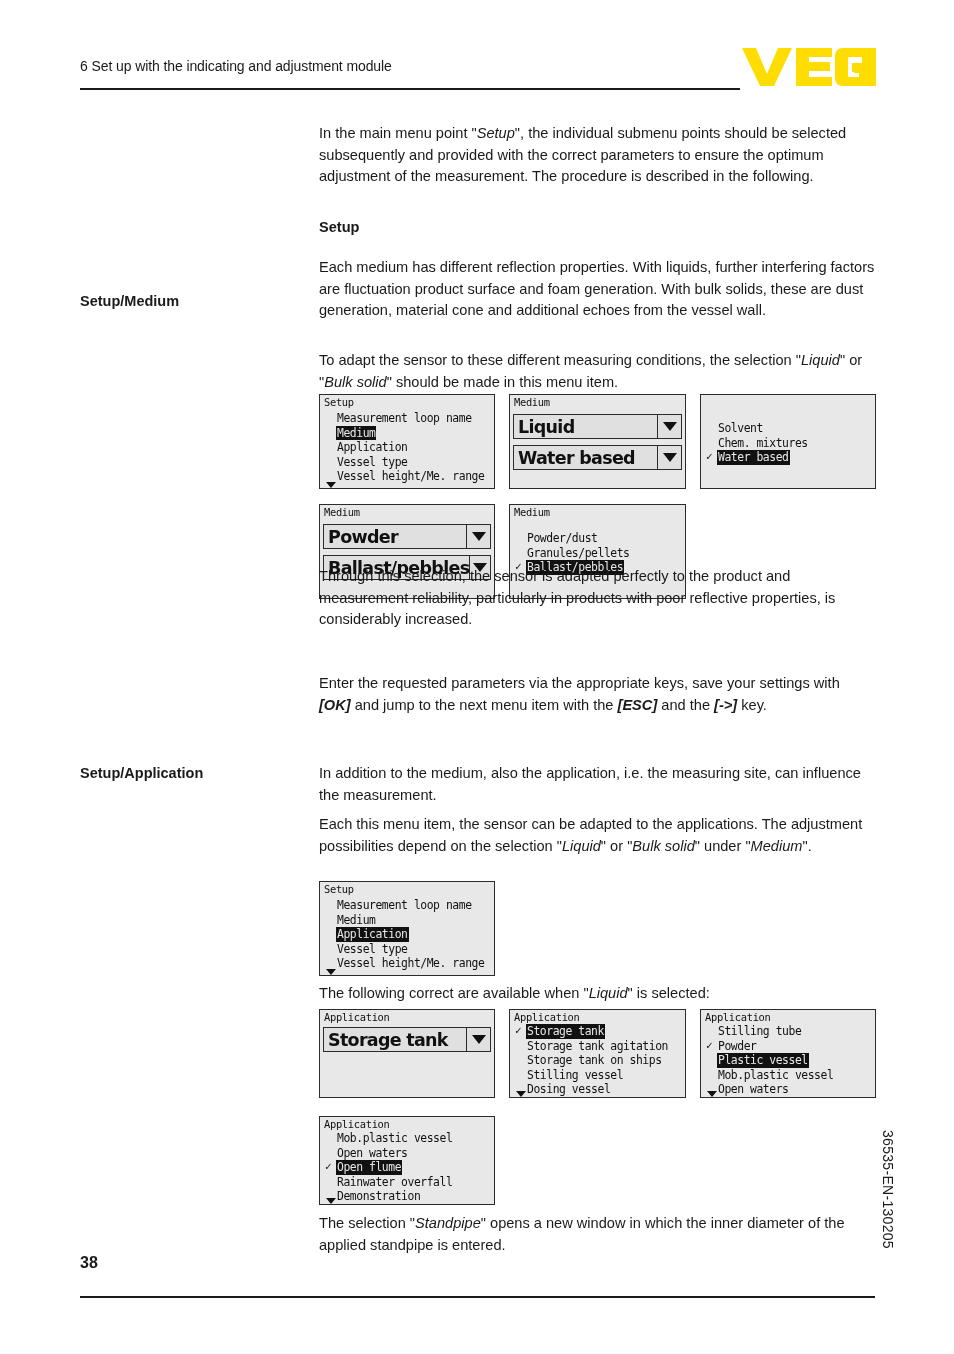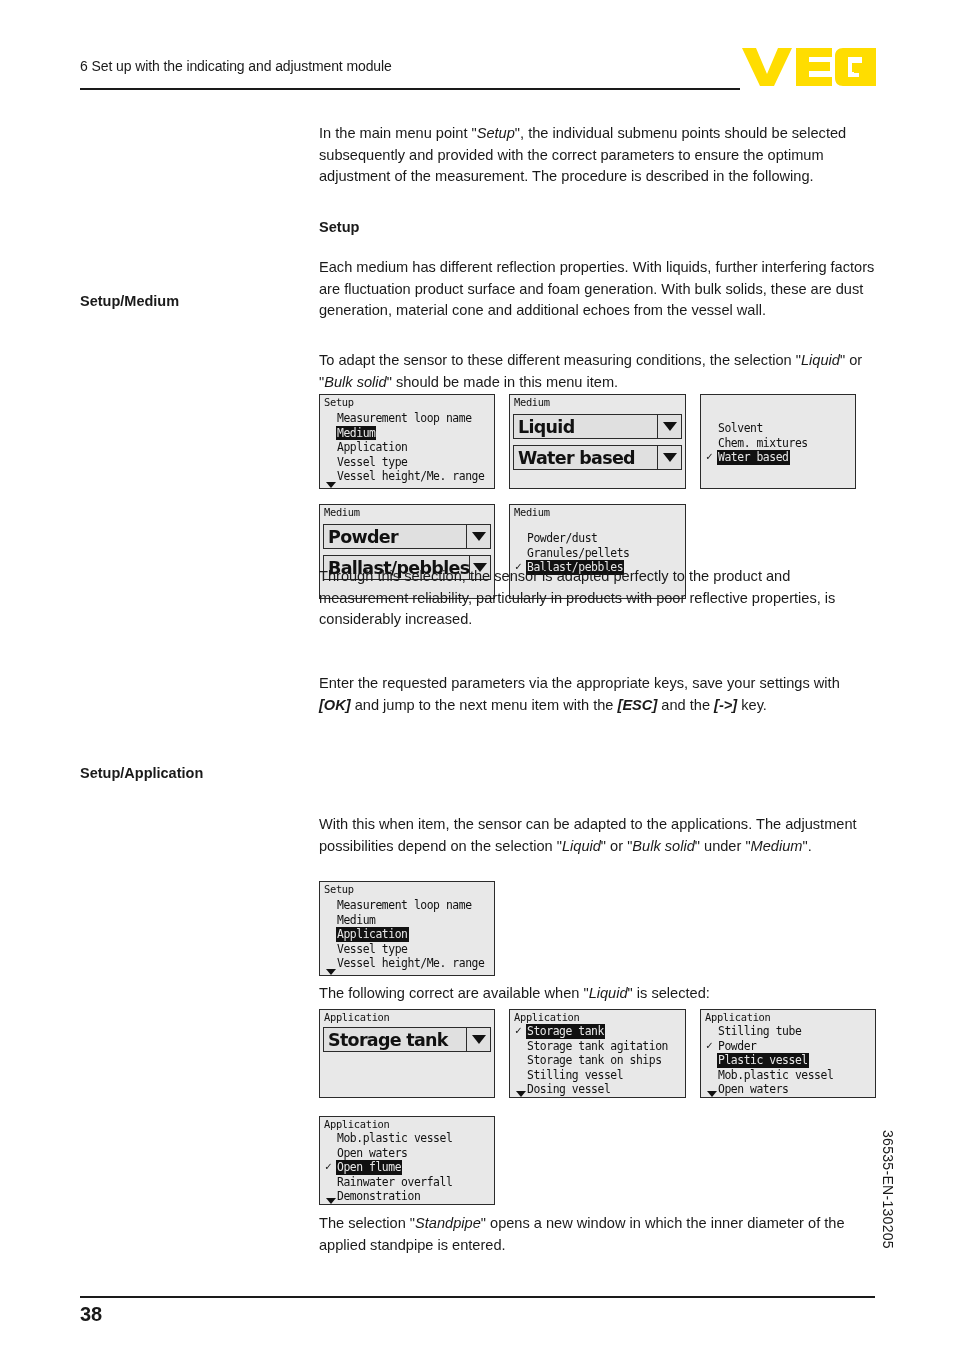--- a/index.html
+++ b/index.html
@@ -170,22 +170,22 @@
 
   
   .footer-rule {
     position: absolute;
     left: 80px; top: 1296px;
     width: 795px; height: 2px;
     background: #1a1a1a;
   }
   .footer-page {
     position: absolute;
-    left: 80px; top: 1303px;
-    font-size: 20px;
+    left: 80px; top: 1254px;
+    font-size: 16px;
     font-weight: bold;
     color: #1a1a1a;
   }
   .footer-doc {
     position: absolute;
     left: 80px; top: 1303px;
     width: 795px;
     text-align: center;
     font-size: 14.5px;
     color: #1a1a1a;
@@ -260,21 +260,21 @@
         </span>
     </div>
     <div class="lcd-field" style="top:50px; width:169px;">
       <span class="fval">Water based</span>
       <span class="fbtn">
           <i></i>
         </span>
     </div>
   </div>
 
-  <div class="lcd" style="left:700px; top:394px; width:156px; height:95px;">
+  <div class="lcd" style="left:700px; top:394px; width:176px; height:95px;">
     <div class="lcd-list" style="top:26px;">
       <div class="lcd-row"><span class="txt">Solvent</span></div>
       <div class="lcd-row"><span class="txt">Chem. mixtures</span></div>
       <div class="lcd-row sel"><span class="check">✓</span><span class="txt">Water based</span></div>
     </div>
   </div>
 
   <div class="lcd" style="left:319px; top:504px; width:176px; height:95px;">
     <div class="lcd-title">Medium</div>
     <div class="lcd-field" style="top:19px; width:168px;">
@@ -303,23 +303,26 @@
   <div class="body-col" style="top:566px;">
     <p>Through this selection, the sensor is adapted perfectly to the product and measurement reliability, particularly in products with poor reflective properties, is considerably increased.</p>
   </div>
 
   <div class="body-col" style="top:673px;">
     <p><span>Enter the requested parameters via the appropriate keys, save your settings with </span><span class="bi">[OK]</span><span> and jump to the next menu item with the </span><span class="bi">[ESC]</span><span> and the </span><span class="bi">[-&gt;]</span><span> key.</span></p>
   </div>
 
   <div class="marginal" style="top:763px;">Setup/Application</div>
 
+  <div class="body-col" style="top:763px;">
+    <p>In addition to the medium, also the application, i.e. the measuring site, can influence the measurement.</p>
+  </div>
 
   <div class="body-col" style="top:814px;">
-    <p><span>With this when item, the sensor can be adapted to the applications. The adjustment possibilities depend on the selection "</span><span class="it">Liquid</span><span>" or "</span><span class="it">Bulk solid</span><span>" under "</span><span class="it">Medium</span><span>".</span></p>
+    <p><span>Each this menu item, the sensor can be adapted to the applications. The adjustment possibilities depend on the selection "</span><span class="it">Liquid</span><span>" or "</span><span class="it">Bulk solid</span><span>" under "</span><span class="it">Medium</span><span>".</span></p>
   </div>
 
   <div class="lcd" style="left:319px; top:881px; width:176px; height:95px;">
     <div class="lcd-title">Setup</div>
     <div class="lcd-list">
       <div class="lcd-row"><span class="txt">Measurement loop name</span></div>
       <div class="lcd-row"><span class="txt">Medium</span></div>
       <div class="lcd-row sel"><span class="txt">Application</span></div>
       <div class="lcd-row"><span class="txt">Vessel type</span></div>
       <div class="lcd-row"><span class="txt">Vessel height/Me. range</span></div>

